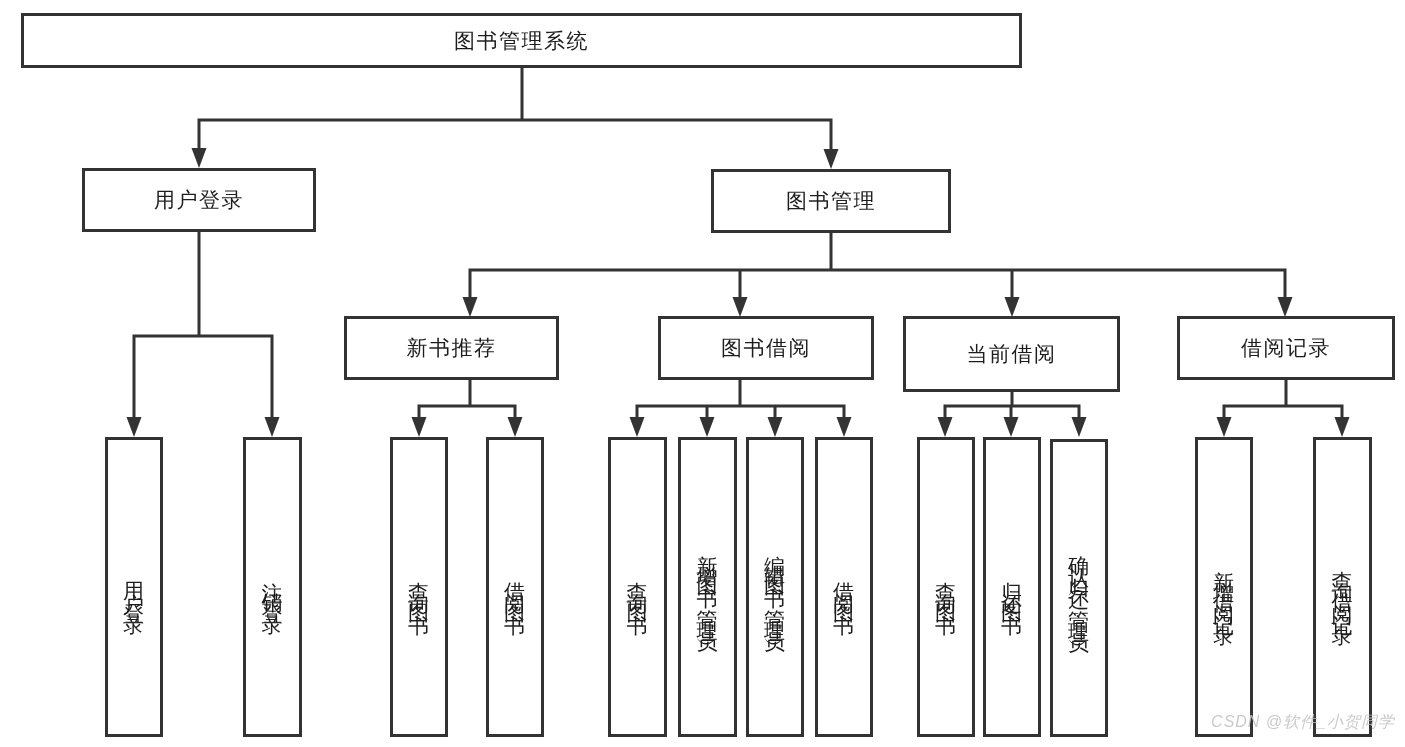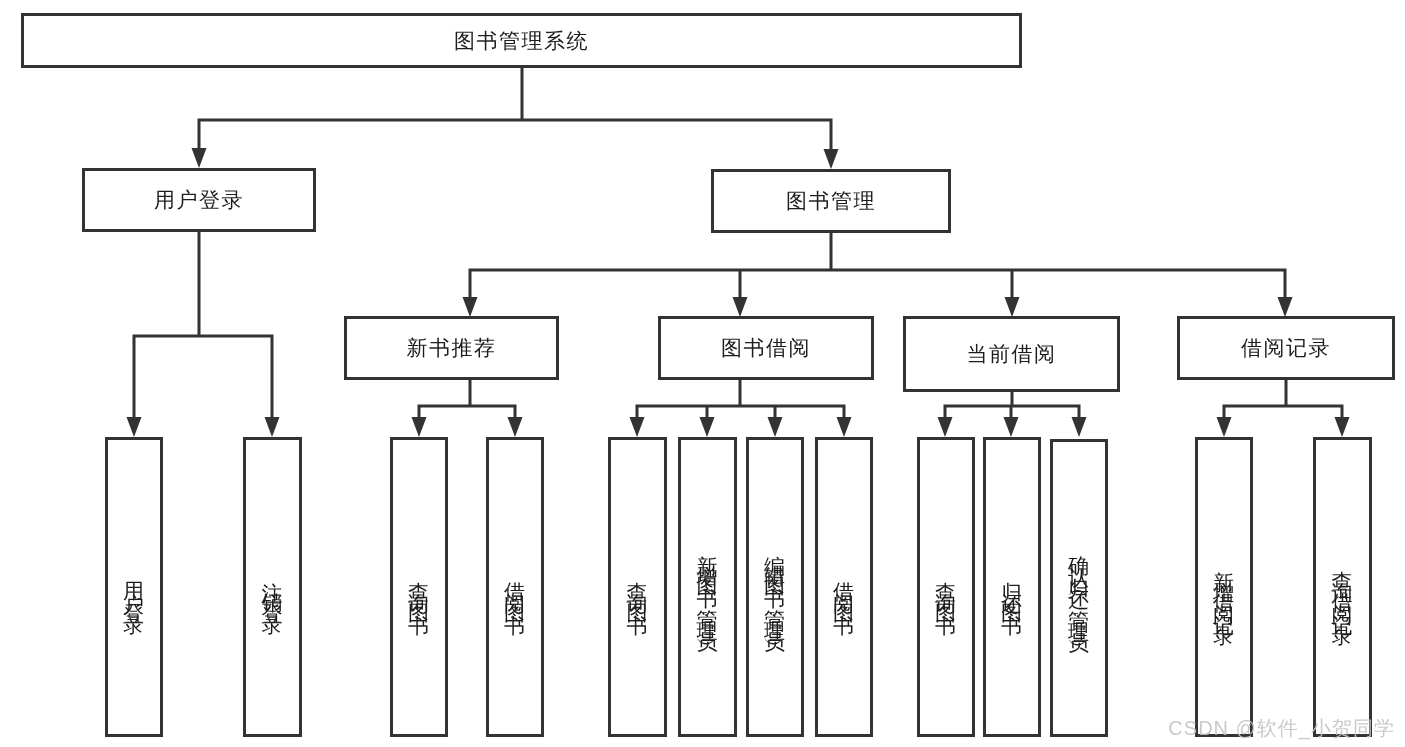--- a/index.html
+++ b/index.html
@@ -17,24 +17,24 @@
     border:3px solid var(--line,#333333);
     display:flex; align-items:center; justify-content:center;
     z-index:1; color:var(--text,#1d1d1d);
   }
   .hnode { font-size:21px; letter-spacing:1.5px; }
   .vnode .vlbl {
     writing-mode:vertical-rl; text-orientation:mixed;
     font-size:21px; letter-spacing:11px; line-height:1.1;
   }
   .watermark {
-    position:absolute; right:10px; bottom:5px; z-index:2;
-    font-size:20px; letter-spacing:1px;
+    position:absolute; right:10px; bottom:14px; z-index:2;
+    font-size:16px; letter-spacing:1px;
     color:var(--wm,#c4c4c4); opacity:0.9;
-    white-space:nowrap; pointer-events:none;
+    white-space:nowrap; pointer-events:none;font-style:italic;
   }
 </style>
 </head>
 <body>
 
 <div class="canvas">
 
   <svg class="connectors" width="1405" height="747" viewBox="0 0 1405 747">
 
     <path class="lines" d="

